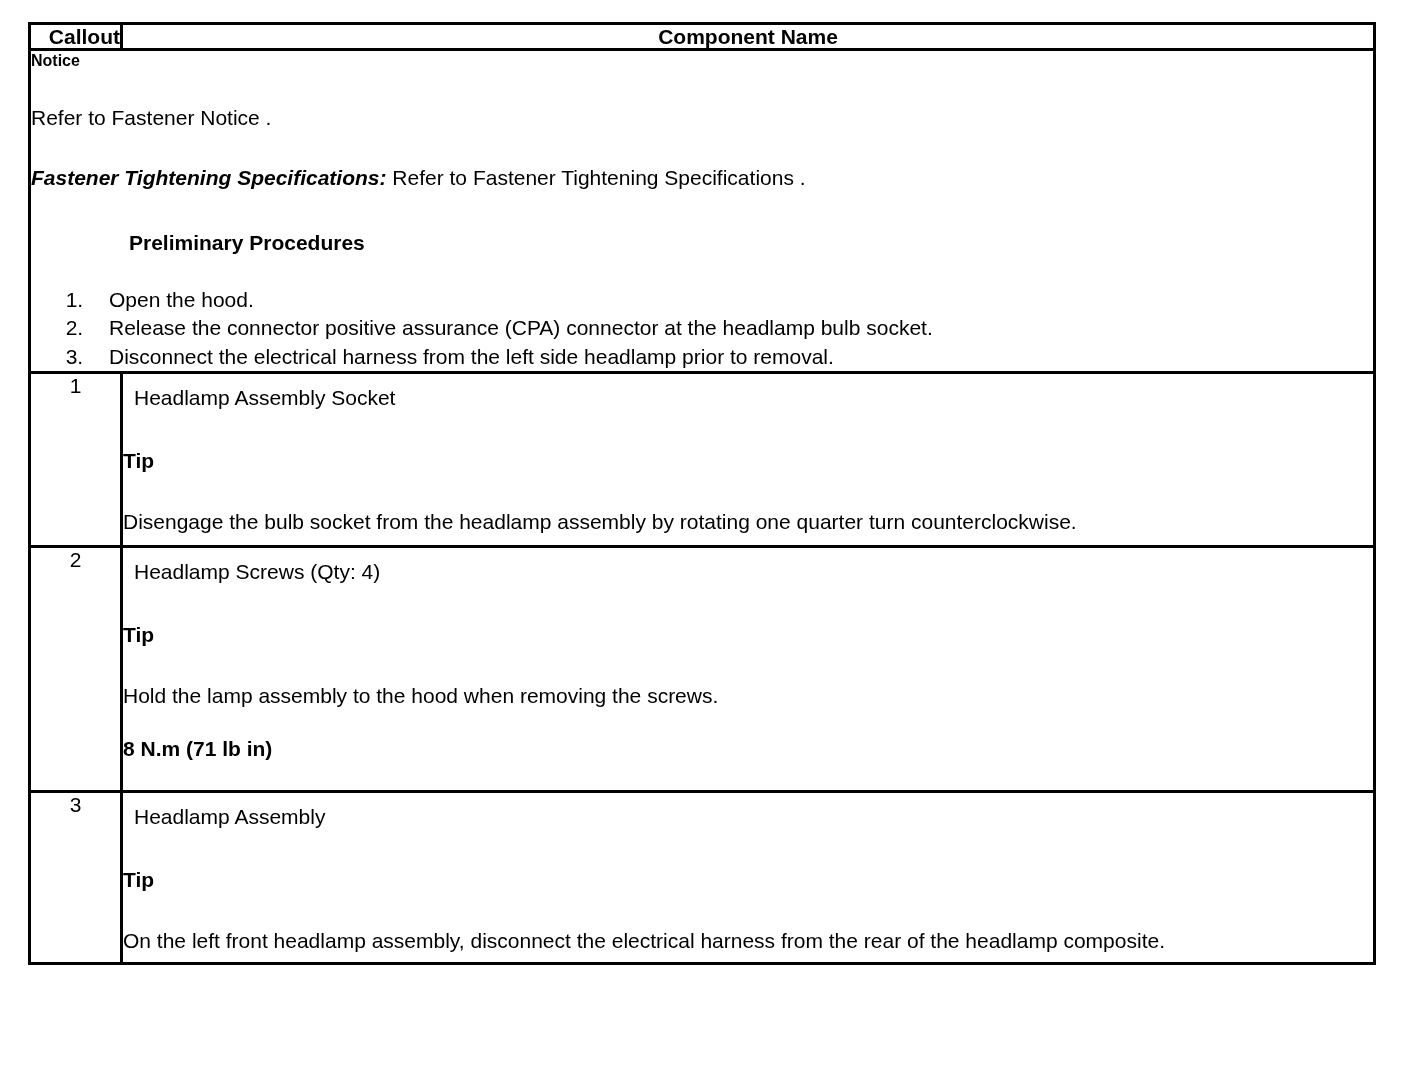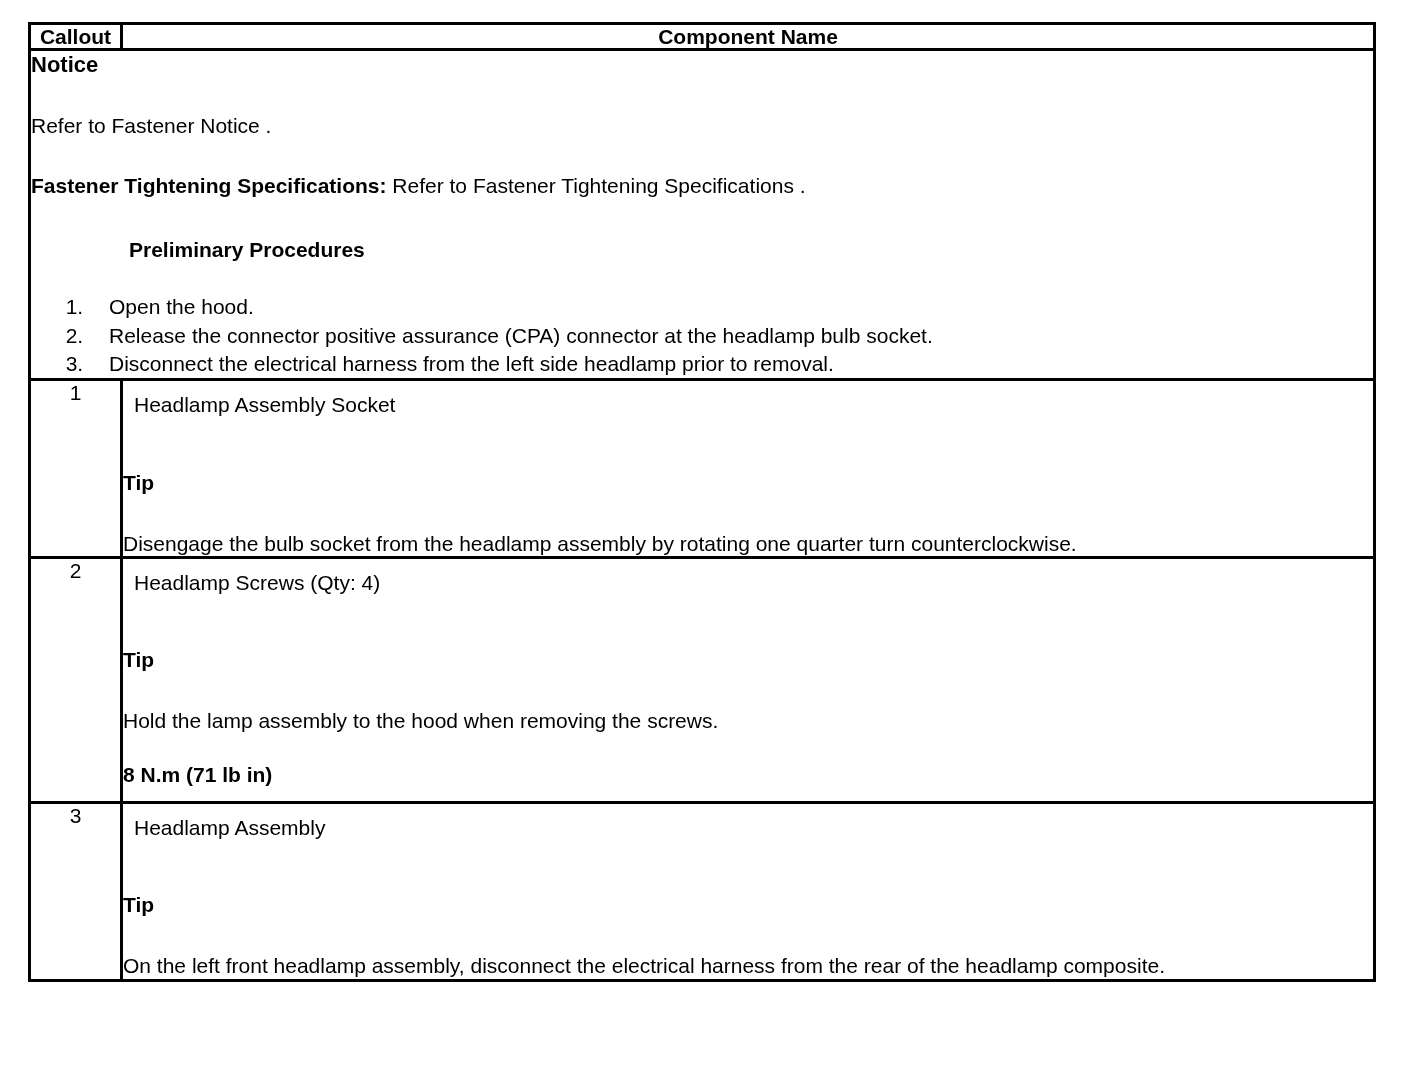--- a/index.html
+++ b/index.html
@@ -35,44 +35,45 @@
   col.c-callout { width: 92px; }
   col.c-name { width: 1253px; }
 
   .hdr-cell {
     font-weight: bold;
     font-size: 21px;
     padding: 6px 4px 8px 4px;
     line-height: 1.1;
   }
   .hdr-callout {
-    text-align: center;
+    text-align: right;
     padding-left: 5px;
   }
 
   .notice-cell {
     padding: 8px 10px 22px 6px;
     font-size: 21px;
     line-height: 1.25;
   }
   .notice-title {
     font-weight: bold;
-    font-size: 22px;
+    font-size: 16px;
     margin: 0 0 0 0;
   }
   .notice-line {
     margin-top: 34px;
     font-size: 21px;
   }
   .fast-line {
     margin-top: 34px;
     font-size: 21px;
   }
   .fast-label {
     font-weight: bold;
+    font-style: italic;
   }
   .prelim-title {
     font-weight: bold;
     font-size: 21px;
     margin-top: 38px;
     margin-left: 98px;
   }
   ol.prelim {
     margin: 30px 0 0 0;
     padding-left: 58px;
@@ -91,21 +92,21 @@
   }
 
   .step-cell {
     padding: 7px 8px 10px 6px;
     font-size: 21px;
     line-height: 1.2;
   }
   .step-name { margin: 11px; }
   .tip-label {
     font-weight: bold;
-    margin-top: 52px;
+    margin-top: 38px;
   }
   .tip-text {
     margin-top: 36px;
   }
   .torque {
     font-weight: bold;
     margin-top: 28px;
   }
   .row1 { height: 174px; }
   .row2 { height: 245px; }

